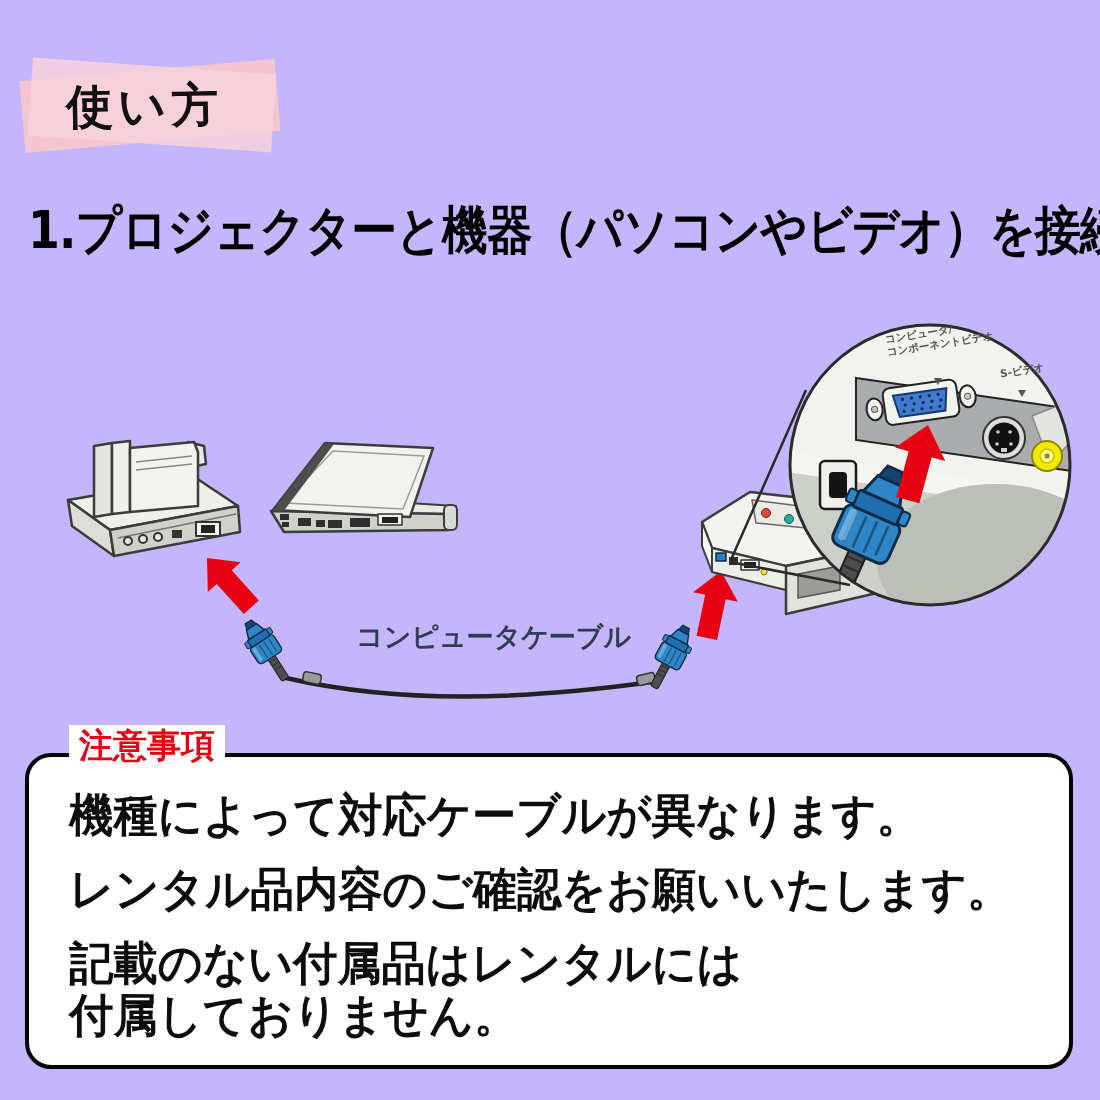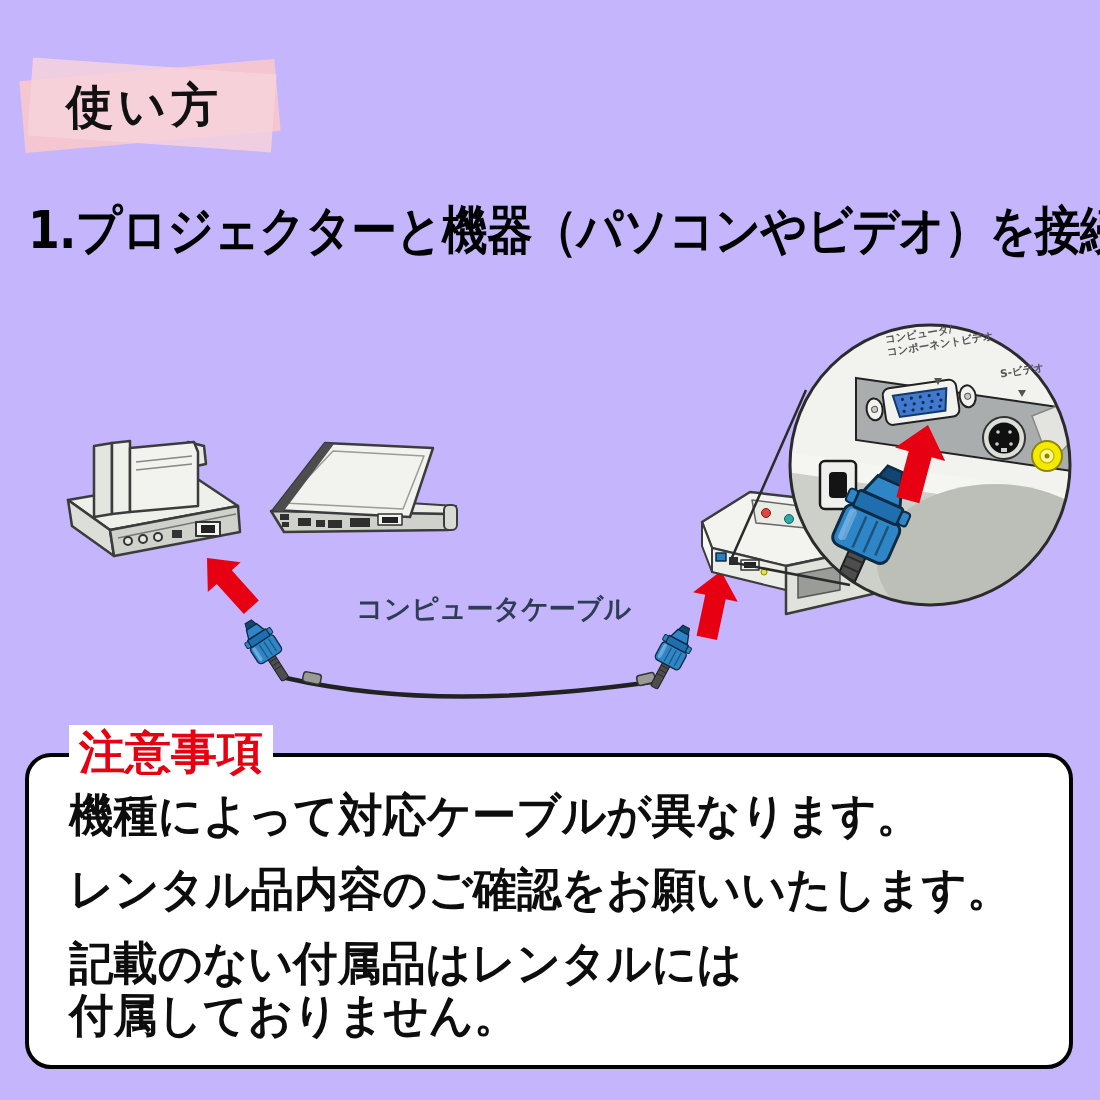--- a/index.html
+++ b/index.html
@@ -15,30 +15,30 @@
         color:#111;letter-spacing:5px;line-height:1;transform:rotate(-1deg);white-space:nowrap;}
   
   .step-title{position:absolute;left:28px;top:198px;margin:0;font-size:52px;font-weight:900;
         color:#000;white-space:nowrap;letter-spacing:-1px;
         transform:scaleX(.88);transform-origin:left top;line-height:1.25;}
   
   .diagram{position:absolute;left:0;top:0;width:1100px;height:1100px;}
   
   .lbl{position:absolute;font-weight:800;color:#2e3d53;font-size:27px;line-height:1.3;white-space:nowrap;}
   .lbl-computer{left:28px;top:564px;}
-  .lbl-cable{left:356px;top:591px;}
+  .lbl-cable{left:356px;top:619px;}
   .inset-caption{position:absolute;left:884px;top:333px;font-size:10.5px;line-height:1.2;
         color:#555;font-weight:600;transform:rotate(-9deg);transform-origin:left top;white-space:nowrap;}
   .inset-caption-sv{position:absolute;left:1000px;top:364px;font-size:10.5px;color:#555;
         font-weight:600;transform:rotate(-9deg);white-space:nowrap;}
   
   .notice{position:absolute;left:25px;top:753px;width:1040px;height:308px;
         border:4px solid #000;border-radius:26px;background:#fff;}
   .notice-title{position:absolute;top:-32px;left:40px;background:#fff;padding:0 10px;
-        font-size:46px;font-weight:900;color:#e60012;line-height:1.2;white-space:nowrap;}
+        font-size:34px;font-weight:900;color:#e60012;line-height:1.2;white-space:nowrap;}
   .notice p{margin:0;padding-left:42px;font-weight:900;color:#0d0d0d;font-size:46px;
         white-space:nowrap;transform:scaleX(.96);transform-origin:left top;line-height:1.25;}
   .n1{margin-top:30px !important;}
   .n2{margin-top:16px !important;}
   .n3{margin-top:20px !important;line-height:1.12 !important;}
 </style>
 </head>
 <body>
 
 <div class="page">

